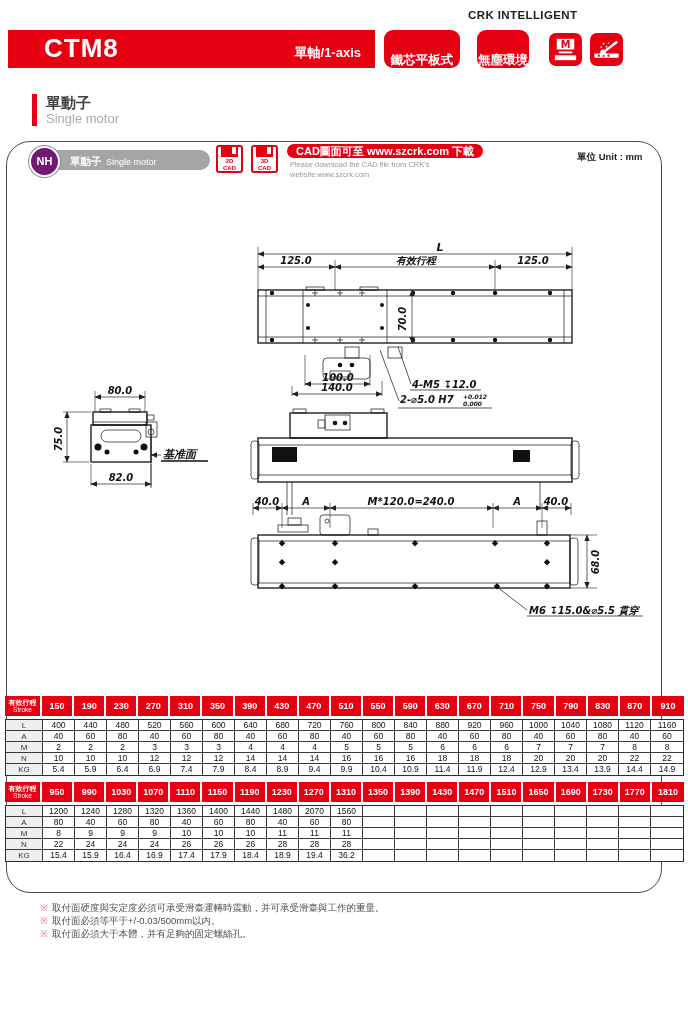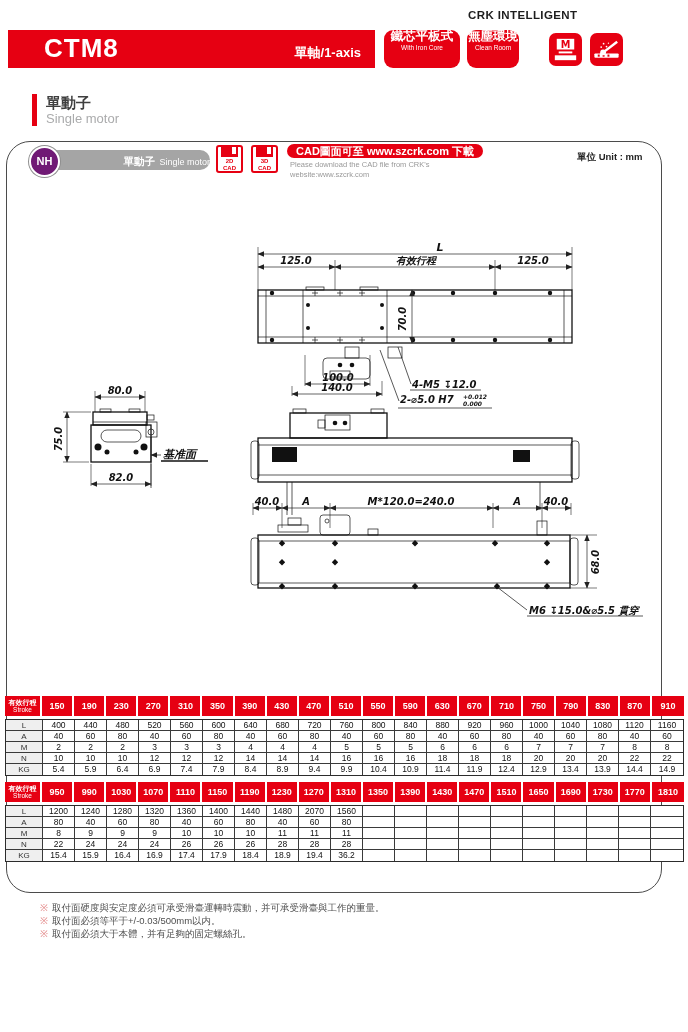--- a/index.html
+++ b/index.html
@@ -11,36 +11,36 @@
          letter-spacing:.4px;color:#1d1d1d;}
 
   
   .banner{position:absolute;left:8px;top:30px;width:367px;height:38px;background:#e60012;
           border-radius:0;color:#fff;}
   .banner .model{position:absolute;left:36px;top:3px;font-size:26px;font-weight:bold;letter-spacing:1px;}
   .banner .axis{position:absolute;right:14px;bottom:6px;font-size:13px;font-weight:bold;}
 
   .badge{position:absolute;top:30px;height:38px;background:#e60012;border-radius:9px;color:#fff;
          text-align:center;box-sizing:border-box;}
-  .badge .bt{font-size:12.5px;font-weight:bold;margin-top:0;line-height:13px;}
+  .badge .bt{font-size:12.5px;font-weight:bold;margin-top:24px;line-height:13px;}
   .badge .bs{font-size:6.5px;line-height:9px;}
   .ibadge{position:absolute;top:33px;width:33px;height:33px;}
 
   
   .sec{position:absolute;left:32px;top:94px;border-left:5px solid #e60012;padding-left:9px;}
   .sec .zh{font-size:15px;font-weight:bold;color:#3f3f3f;line-height:17px;}
   .sec .en{font-size:13px;color:#aaabac;line-height:15px;}
 
   
   .panel{position:absolute;left:6px;top:141px;width:656px;height:752px;border:1.2px solid #4b4b4b;
          border-radius:24px;box-sizing:border-box;}
 
   
   .nh-pill{position:absolute;left:38px;top:150px;width:172px;height:20px;background:#a5a5a5;
-           border-radius:10px;color:#fff;line-height:20px;padding-left:32px;box-sizing:border-box;text-align:right;}
+           border-radius:10px;color:#fff;line-height:20px;padding-left:32px;box-sizing:border-box;}
   .nh-pill .zh{font-size:10.5px;font-weight:bold;}
   .nh-pill .en{font-size:9px;}
   .nh-circle{position:absolute;left:29px;top:146px;width:27px;height:27px;border-radius:50%;
              background:#701a75;border:2px solid #fff;box-shadow:0 0 0 1px #8f8f8f;color:#fff;
              font-size:11px;font-weight:bold;text-align:center;line-height:27px;box-sizing:content-box;}
 
   
   .floppy{position:absolute;width:27px;height:28px;border:2px solid #e60012;border-radius:3px;background:#fff;box-sizing:border-box;}
   .floppy-top{height:10px;background:#e60012;margin:0 3px;position:relative;}
   .floppy-notch{position:absolute;right:2px;top:0;width:4px;height:7px;background:#fff;}
@@ -90,21 +90,21 @@
 
 <div class="banner">
   <span class="model">CTM8</span>
   <span class="axis">單軸/1-axis</span>
 </div>
 
 <div class="badge" style="left:384px;width:76px;">
   <div class="bt">鐵芯平板式</div>
   <div class="bs">With Iron Core</div>
 </div>
-<div class="badge" style="left:467px;width:52px;">
+<div class="badge" style="left:477px;width:52px;">
   <div class="bt">無塵環境</div>
   <div class="bs">Clean Room</div>
 </div>
 <div class="ibadge" style="left:549px;">
   <svg width="33" height="33" viewBox="0 0 34 34">
     <rect x="0" y="0" width="34" height="34" rx="7" fill="#e60012"></rect>
     <rect x="8" y="6" width="18" height="11" fill="#fff"></rect>
     <text x="17" y="15" font-size="10" font-weight="bold" font-family="DejaVu Sans,sans-serif" fill="#e60012" text-anchor="middle">M</text>
     <rect x="10" y="19" width="14" height="2" fill="#fff"></rect>
     <rect x="6" y="23" width="22" height="5" fill="#fff"></rect>

